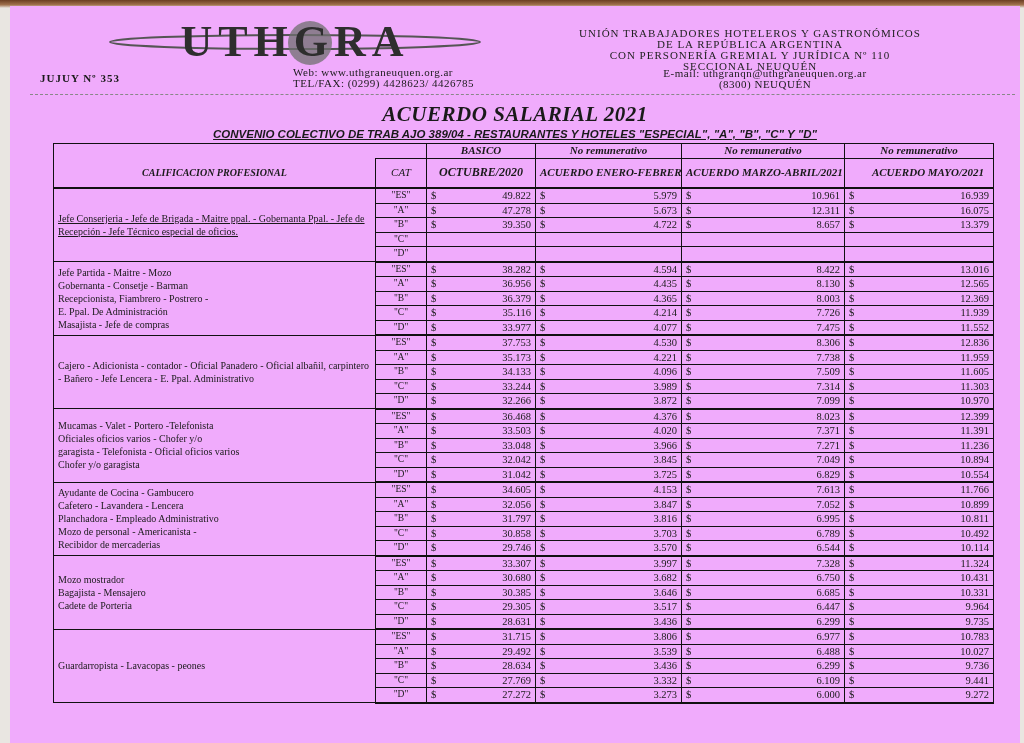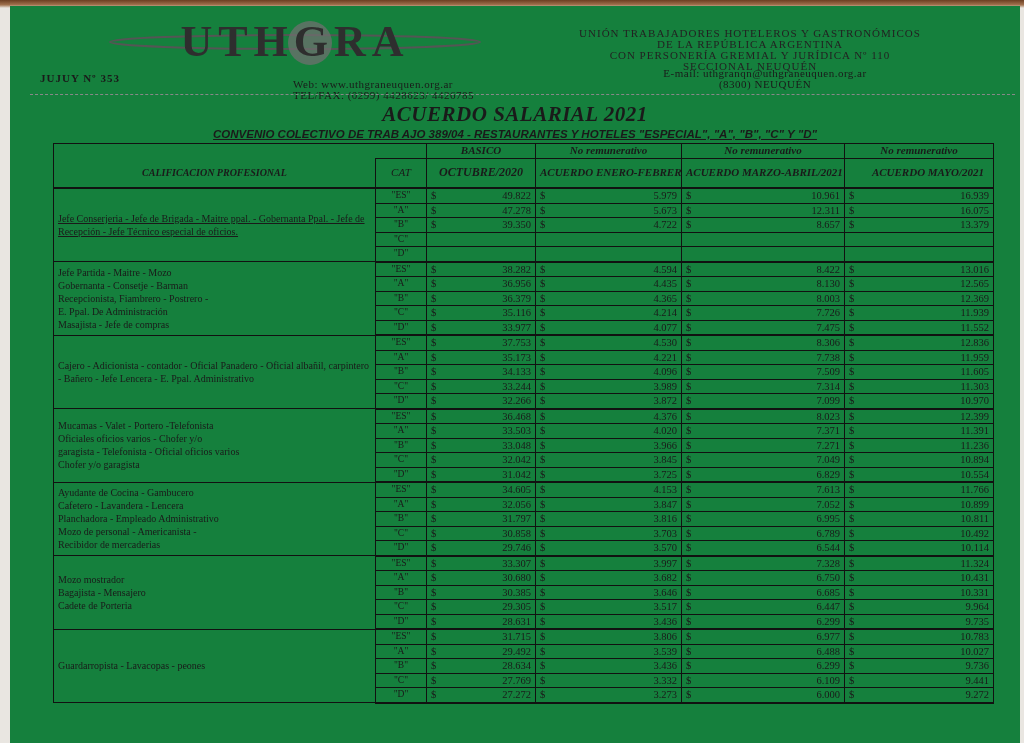--- a/index.html
+++ b/index.html
@@ -9,34 +9,34 @@
     font-family: "Liberation Serif", serif;
     color: #1a1a1a;
     position: relative;
   }
   .top-shadow {
     position: absolute; left: 0; top: 0; width: 1024px; height: 8px;
     background: linear-gradient(#6b3e22, #a0714d 60%, #e9e6e1);
   }
   .page {
     position: absolute; left: 10px; top: 6px; width: 1010px; height: 737px;
-    background: #15803d;
+    background: #f0abfc;
   }
   
   .logo {
     position: absolute; left: 95px; top: 12px; width: 380px; height: 50px;
   }
   .logo svg { width: 380px; height: 50px; }
   .org-lines {
     position: absolute; left: 480px; top: 22px; width: 520px;
     text-align: center; font-size: 11px; letter-spacing: 1px; line-height: 11px;
     color: #222;
   }
   .addr { position: absolute; left: 30px; top: 66px; font-size: 11px; font-weight: bold; letter-spacing: 1px; }
-  .web { position: absolute; left: 283px; top: 73px; font-size: 11px; line-height: 11px; letter-spacing: .5px; }
+  .web { position: absolute; left: 283px; top: 61px; font-size: 11px; line-height: 11px; letter-spacing: .5px; }
   .mail { position: absolute; left: 605px; top: 62px; font-size: 11px; line-height: 11px; letter-spacing: .5px; text-align: center; width: 300px; }
   .hr { position: absolute; left: 20px; top: 88px; width: 985px; border-top: 1px dashed #888; }
 
   .title {
     position: absolute; left: 0; top: 96px; width: 1010px; text-align: center;
     font-size: 21px; font-style: italic; font-weight: bold; letter-spacing: .5px;
   }
   .subtitle {
     position: absolute; left: 0; top: 122px; width: 1010px; text-align: center;
     font-family: "Liberation Sans", sans-serif; font-size: 11.5px; font-style: italic; font-weight: bold;

